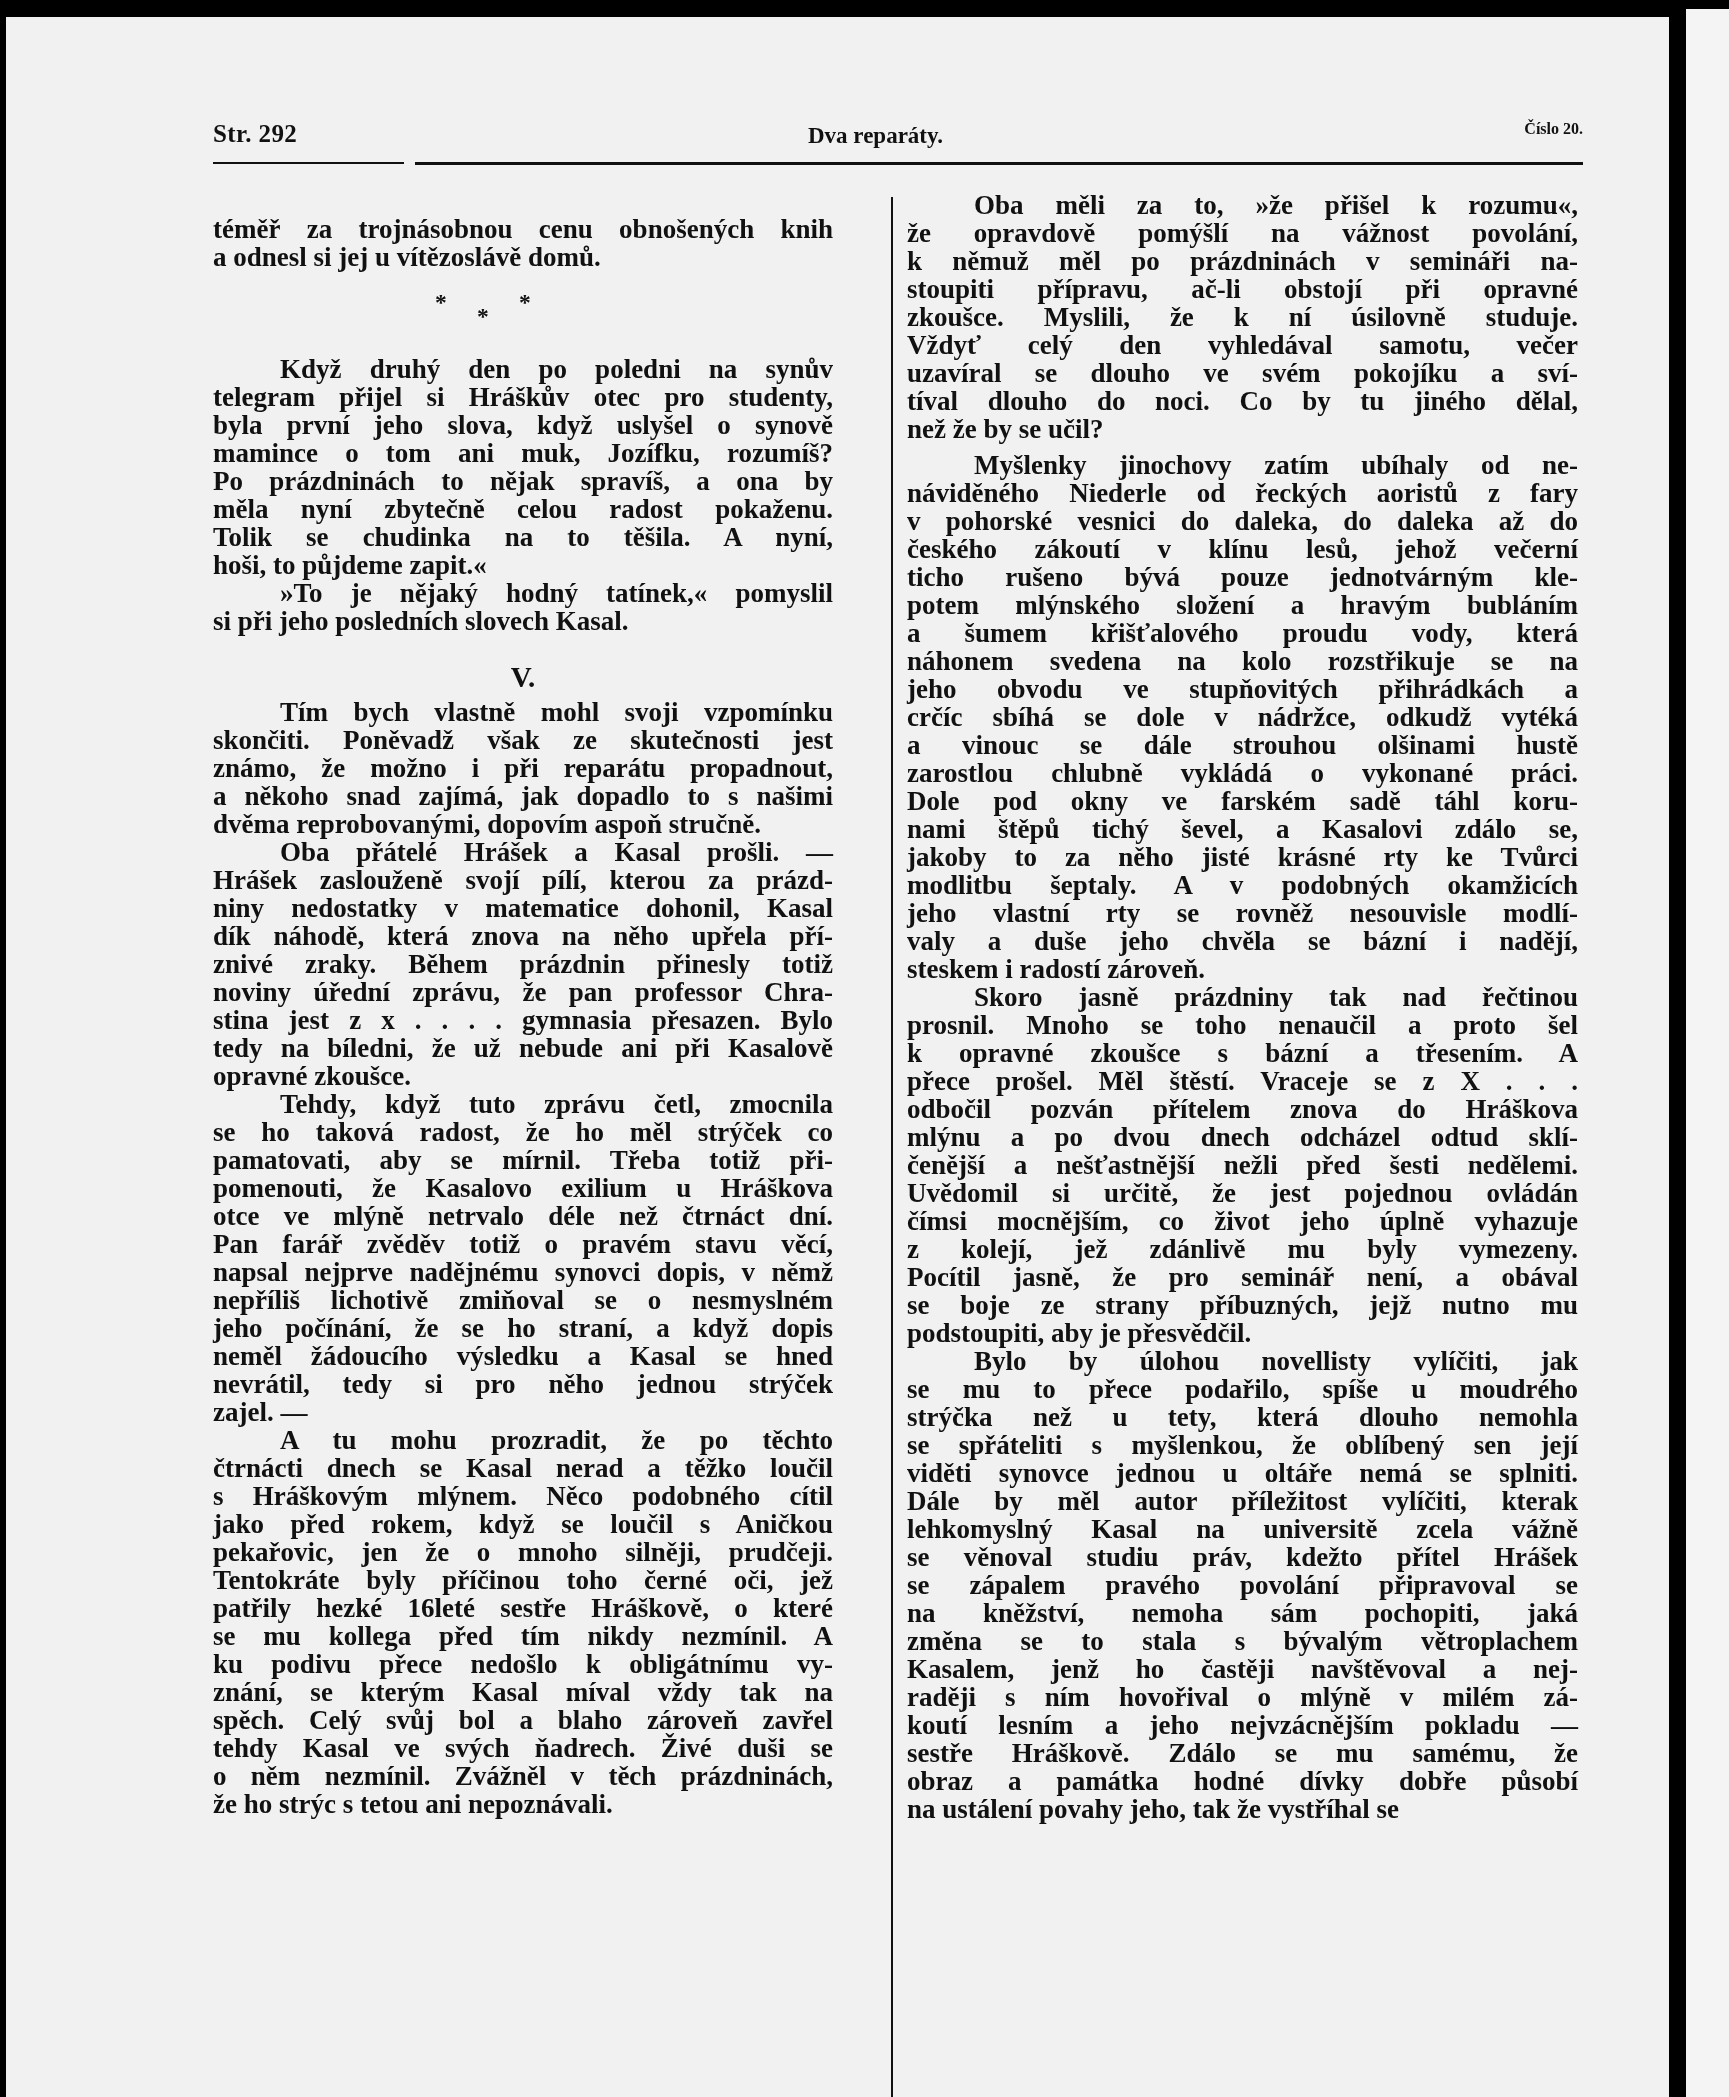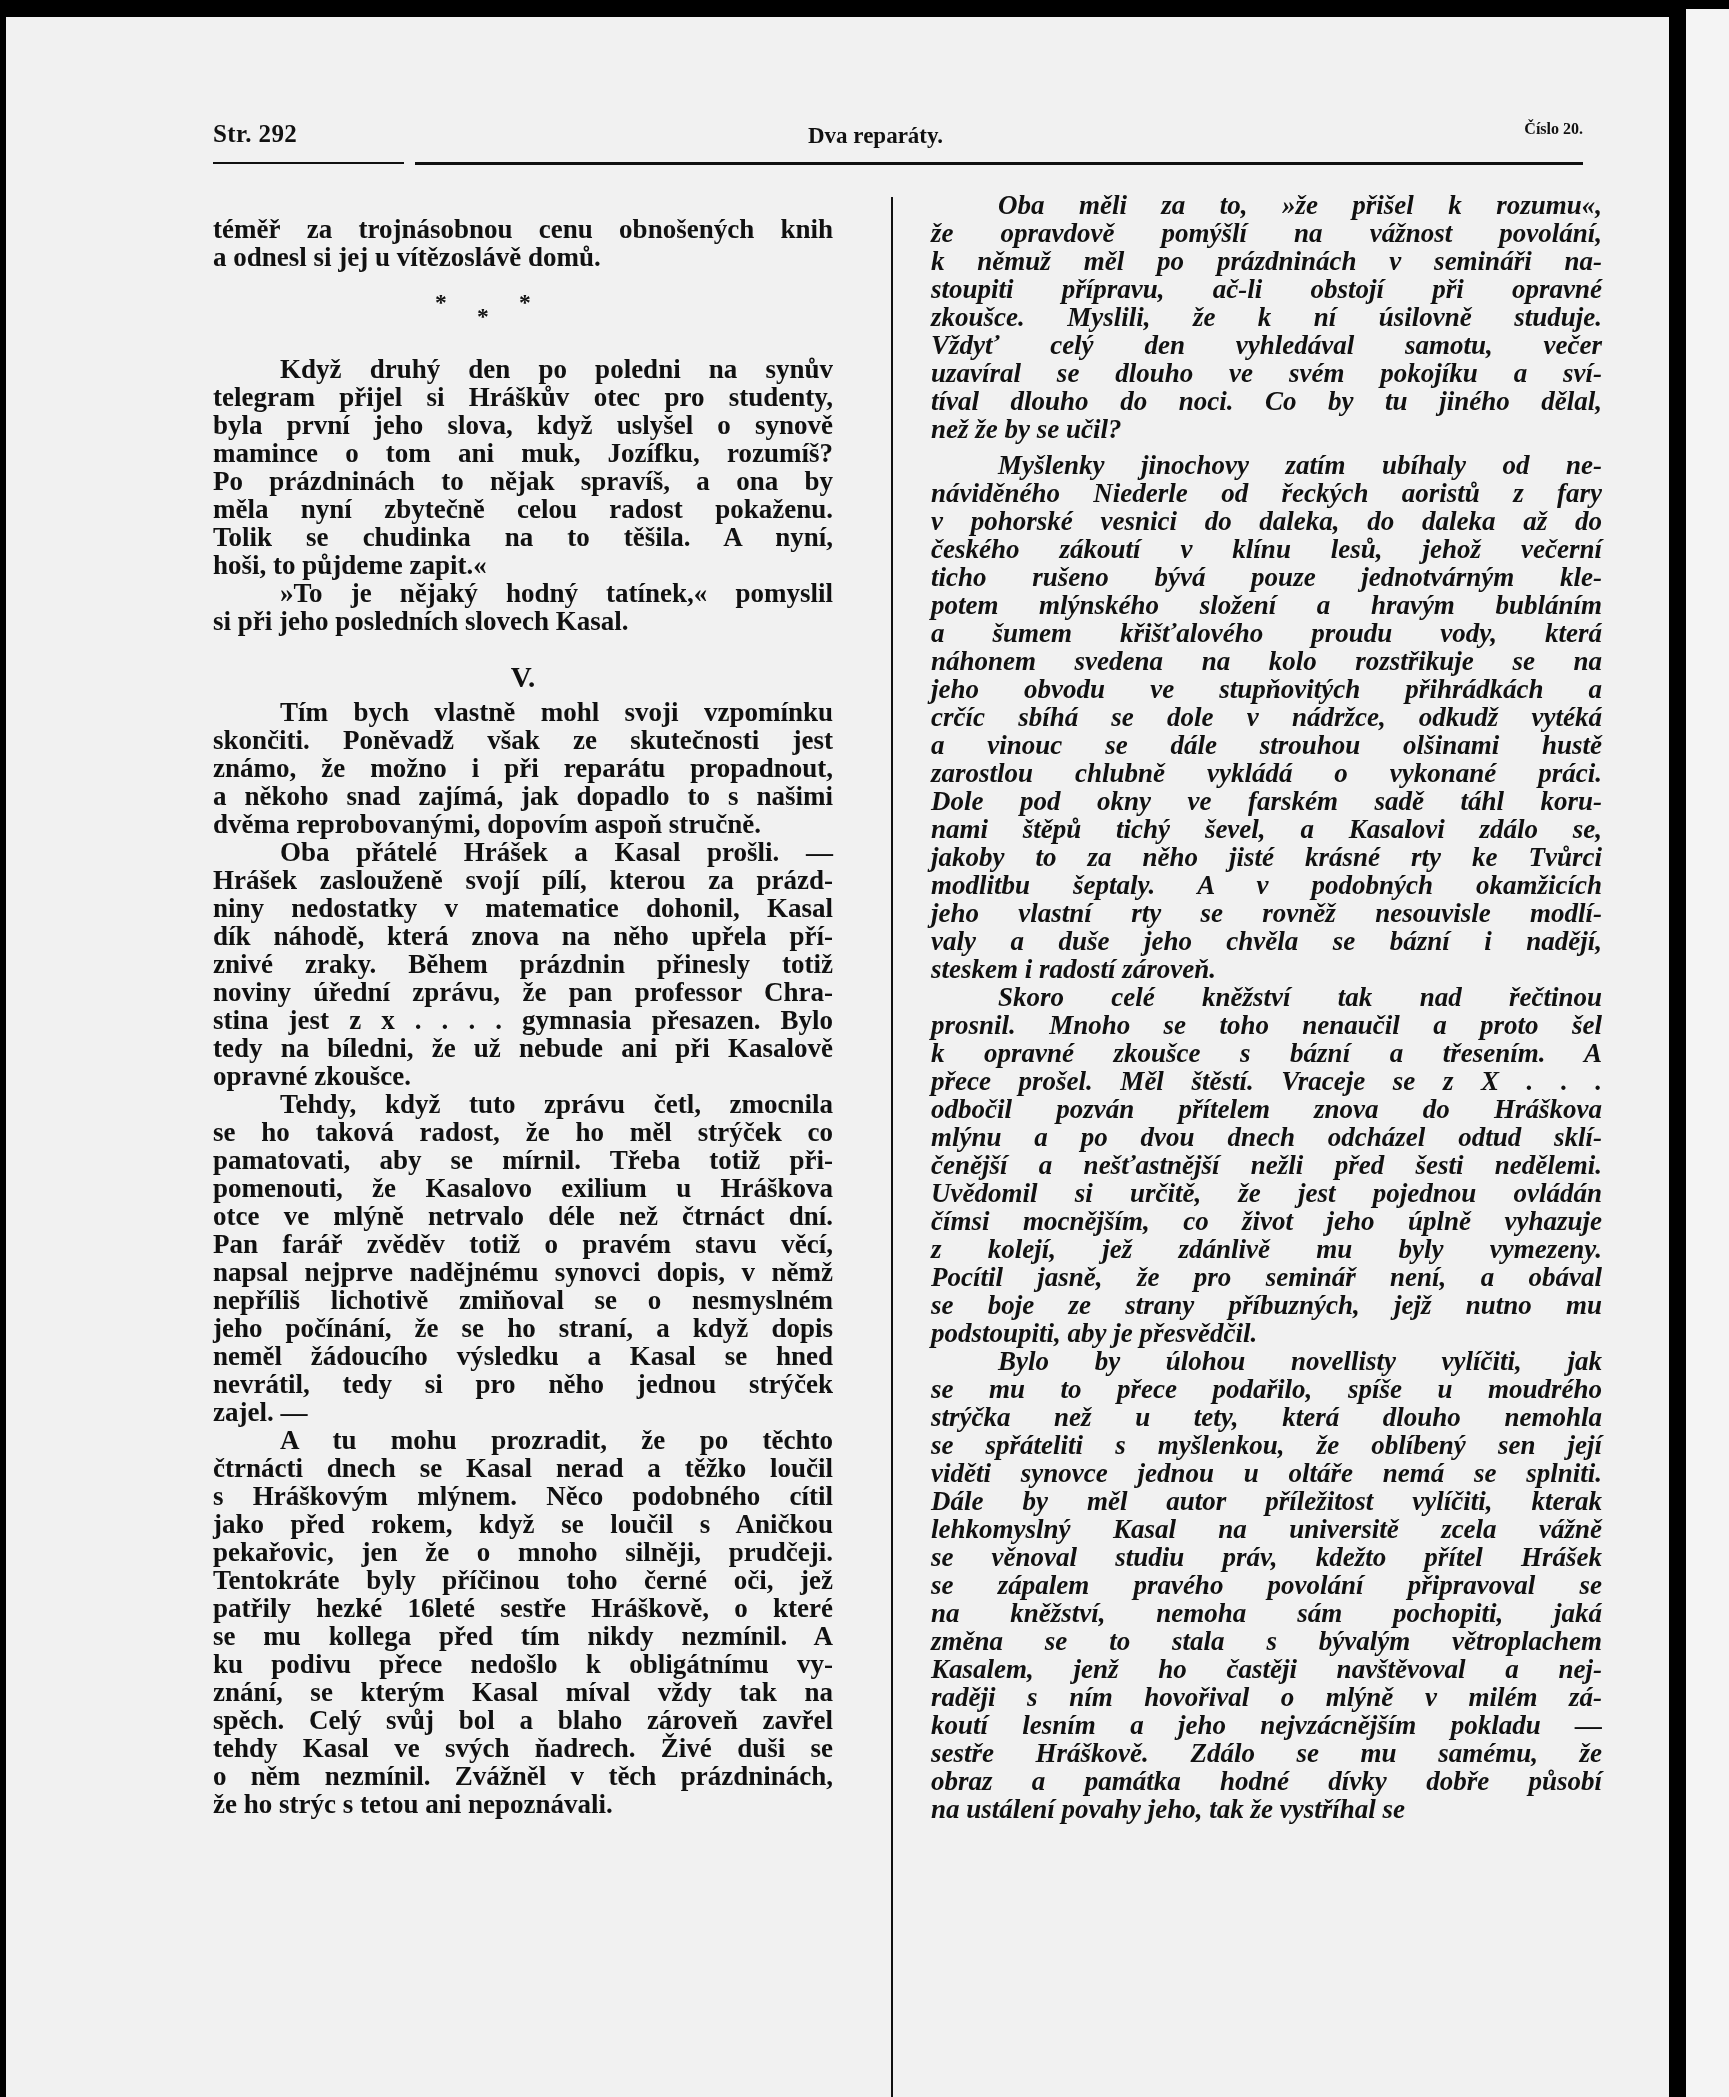--- a/index.html
+++ b/index.html
@@ -30,21 +30,21 @@
   .rule-main { position: absolute; left: 415px; top: 162px; width: 1168px; height: 2.5px; background: #111; }
   .divider { position: absolute; left: 891px; top: 197px; width: 2.1px; height: 1986px; background: #111; }
 
   .col {
     position: absolute; top: 191px;
     font-family: "Liberation Serif", "DejaVu Serif", serif;
     font-size: 27px; line-height: 28px; font-weight: bold;
     text-align: justify; hyphens: manual;
   }
   .col-left { left: 213px; width: 620px; margin-top: 24px; }
-  .col-right { left: 931px; width: 671px; font-style: italic; }
+  .col-right { left: 907px; width: 671px; }
   .col p { margin: 0; text-indent: 0; }
   .col .line { display: block; text-align: justify; text-align-last: justify; white-space: nowrap; }
   .col .line.last { text-align-last: left; }
   .asterisks { position: relative; height: 84px; }
   .asterisks span { position: absolute; font-size: 23.5px; }
   .chapter { text-align: center; font-size: 29px; height: 42px; line-height: 42px; margin-top: 21px; }
 </style>
 </head>
 <body>
 
@@ -162,21 +162,21 @@
       <span class="line">zarostlou chlubně vykládá o vykonané práci.</span>
       <span class="line">Dole pod okny ve farském sadě táhl koru-</span>
       <span class="line">nami štěpů tichý ševel, a Kasalovi zdálo se,</span>
       <span class="line">jakoby to za něho jisté krásné rty ke Tvůrci</span>
       <span class="line">modlitbu šeptaly. A v podobných okamžicích</span>
       <span class="line">jeho vlastní rty se rovněž nesouvisle modlí-</span>
       <span class="line">valy a duše jeho chvěla se bázní i nadějí,</span>
       <span class="line last">steskem i radostí zároveň.</span>
     </p>
   <p class="">
-      <span class="line" style="padding-left: 67px;">Skoro celé kněžství tak nad řečtinou</span>
+      <span class="line" style="padding-left: 67px;">Skoro jasně prázdniny tak nad řečtinou</span>
       <span class="line">prosnil. Mnoho se toho nenaučil a proto šel</span>
       <span class="line">k opravné zkoušce s bázní a třesením. A</span>
       <span class="line">přece prošel. Měl štěstí. Vraceje se z X . . .</span>
       <span class="line">odbočil pozván přítelem znova do Hráškova</span>
       <span class="line">mlýnu a po dvou dnech odcházel odtud sklí-</span>
       <span class="line">čenější a nešťastnější nežli před šesti nedělemi.</span>
       <span class="line">Uvědomil si určitě, že jest pojednou ovládán</span>
       <span class="line">čímsi mocnějším, co život jeho úplně vyhazuje</span>
       <span class="line">z kolejí, jež zdánlivě mu byly vymezeny.</span>
       <span class="line">Pocítil jasně, že pro seminář není, a obával</span>

